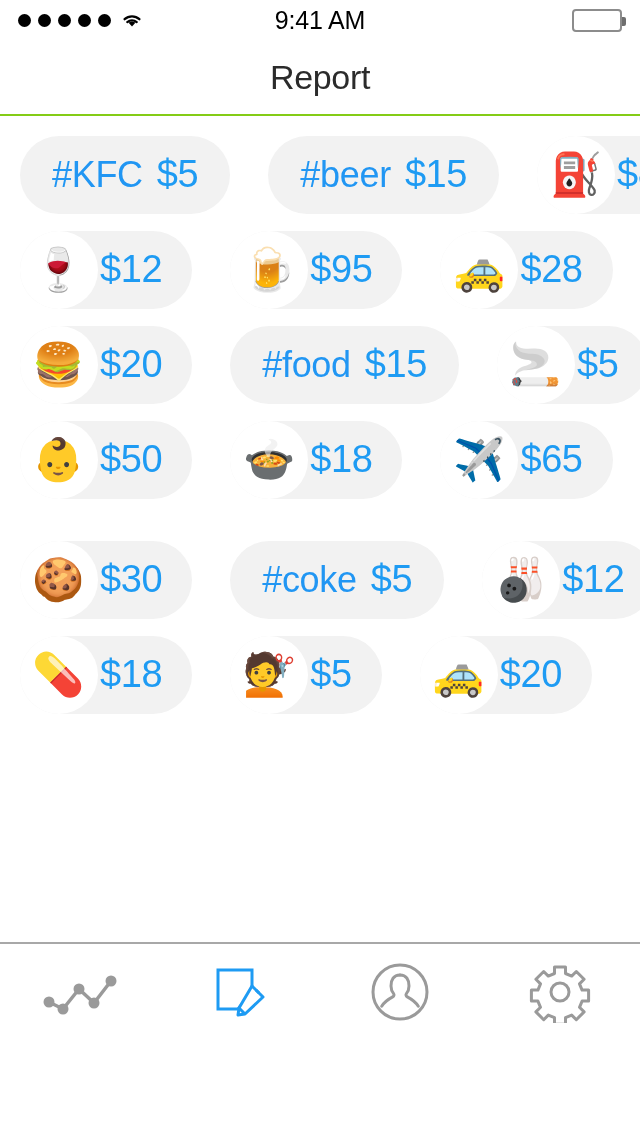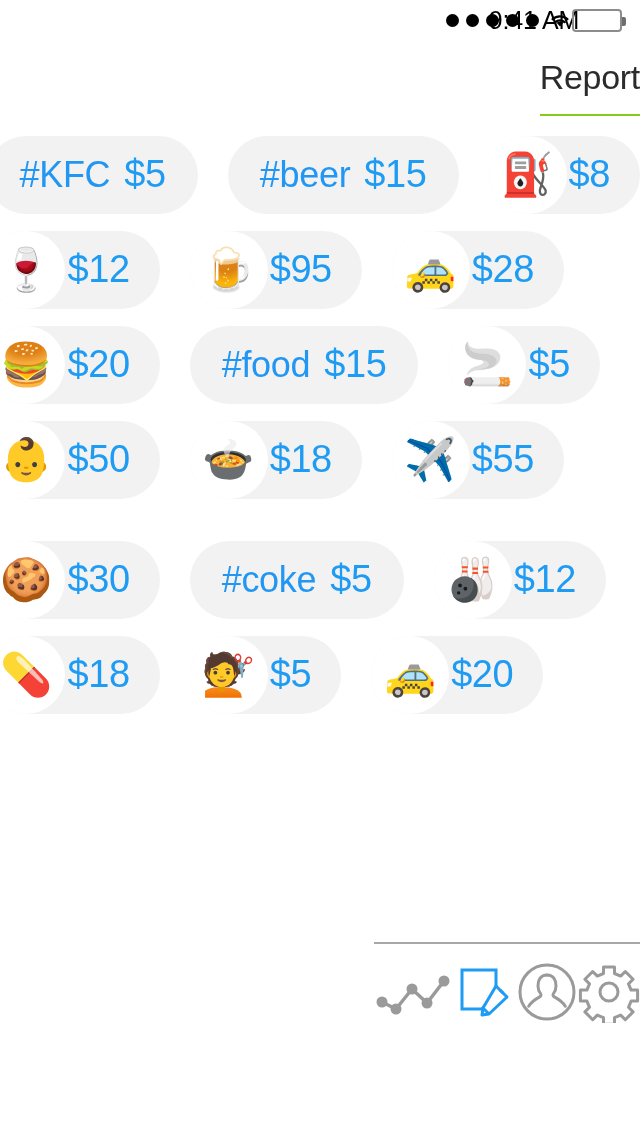--- a/index.html
+++ b/index.html
@@ -6,21 +6,21 @@
   html, body {
     width: 640px; height: 1136px;
     background: #ffffff;
     font-family: "Liberation Sans", sans-serif;
     overflow: hidden;
   }
   #app {
     position: relative;
     width: 640px; height: 1040px;
     background: #ffffff;
-    display: flex; flex-direction: column; align-items: flex-end;
+    display: flex; flex-direction: column;
   }
 
   
   .statusbar {
     position: relative;
     height: 40px;
     flex: 0 0 40px;
     display: flex; align-items: center;
     padding: 0 18px;
   }
@@ -73,21 +73,21 @@
   .month-name {
     font-size: 43px; font-weight: bold; color: #2e2e2e; letter-spacing: -0.5px;
   }
   .month-total {
     font-size: 43px; color: #222; letter-spacing: -0.5px;
   }
 
   .tag-rows { padding: 11px 0 14px 0; }
   .tag-row {
     display: flex; align-items: center;
-    gap: 30px;
+    gap: 38px;
     padding: 0 0 0 20px;
     height: 95px;
   }
 
   .pill {
     position: relative;
     height: 78px;
     background: #f2f2f2;
     border-radius: 39px;
     display: flex; align-items: center;
@@ -215,21 +215,21 @@
           <div class="pill emoji">
             <span class="pill-emoji-circle">👶</span>
             <span class="pill-amount">$50</span>
           </div>
           <div class="pill emoji">
             <span class="pill-emoji-circle">🍲</span>
             <span class="pill-amount">$18</span>
           </div>
           <div class="pill emoji">
             <span class="pill-emoji-circle">✈️</span>
-            <span class="pill-amount">$55</span>
+            <span class="pill-amount">$65</span>
           </div>
         </div>
       </div>
       <div class="tag-rows">
         <div class="tag-row">
           <div class="pill emoji">
             <span class="pill-emoji-circle">🍪</span>
             <span class="pill-amount">$30</span>
           </div>
           <div class="pill text-only">

